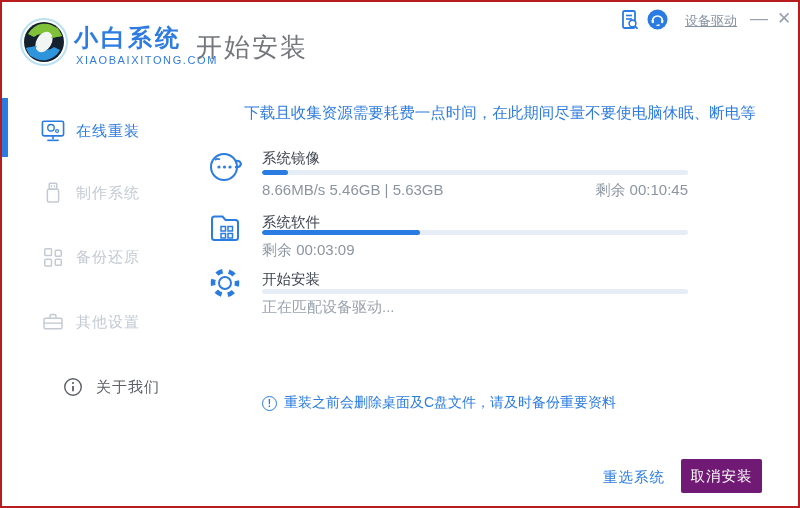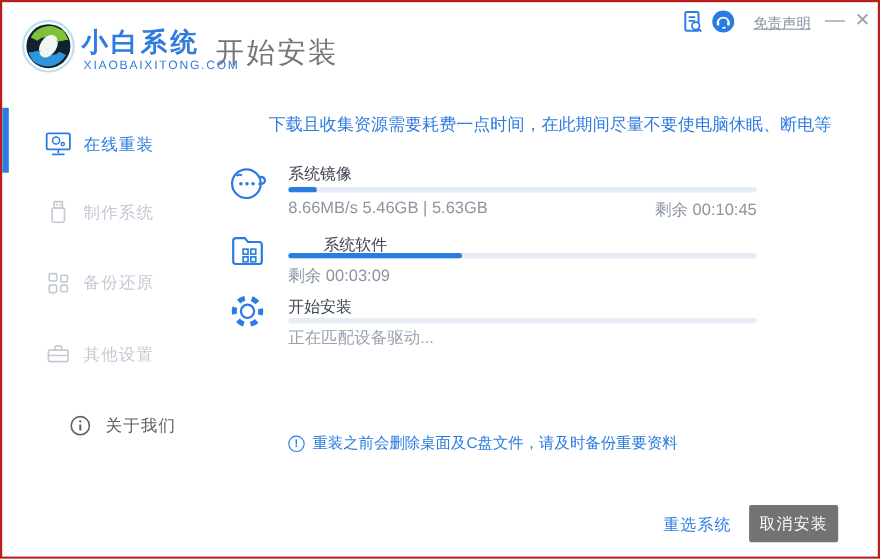--- a/index.html
+++ b/index.html
@@ -34,21 +34,21 @@
   .t-label{left:260px; font-size:14.5px; color:#3f4551;}
   .t-bar{left:260px; width:426px; height:5px; background:#e6edf7; border-radius:3px; overflow:hidden;}
   .t-fill{height:100%; background:#2b7ce2; border-radius:3px;}
   .t-stats{left:260px; width:426px; display:flex; justify-content:space-between; font-size:15px; color:#8b95a2;gap:32px;}
   .t-status{left:260px; font-size:15px; color:#9aa3ae;}
   .notice{left:260px; top:392px; display:flex; align-items:center; gap:7px; font-size:14px; color:#2b7ce2;}
   .notice .n-icon{width:15px; height:15px; border:1.4px solid #2b7ce2; border-radius:50%;
     display:flex; align-items:center; justify-content:center; font-size:10px; font-weight:bold; box-sizing:border-box;}
   
   .reselect{left:601px; top:466px; font-size:14.5px; color:#2b7ce2; cursor:pointer; letter-spacing:1px;}
-  .cancel-btn{left:679px; top:457px; width:81px; height:34px; background:#737373; color:#fff;
+  .cancel-btn{left:679px; top:457px; width:81px; height:34px; background:#701a75; color:#fff;
     font-size:14.5px; letter-spacing:1px; display:flex; align-items:center; justify-content:center;
     border-radius:2px; cursor:pointer;}
   svg{display:block;}
 </style>
 </head>
 <body>
 
 <div class="window">
 
   <div class="abs logo-icon">
@@ -77,21 +77,21 @@
   </div>
   <div class="abs service-icon">
     <svg width="21" height="21" viewBox="0 0 21 21">
       <circle cx="10.5" cy="10.5" r="10" fill="#2b7ce2"></circle>
       <path d="M5.5 12 a5 5 0 0 1 10 0" fill="none" stroke="#fff" stroke-width="1.7"></path>
       <rect x="4.6" y="10.7" width="2.4" height="3.6" rx="1.2" fill="#fff"></rect>
       <rect x="14" y="10.7" width="2.4" height="3.6" rx="1.2" fill="#fff"></rect>
       <path d="M12.5 15.5 q-1 1.3 -3 0.8" fill="none" stroke="#fff" stroke-width="1.3"></path>
     </svg>
   </div>
-  <div class="abs disclaimer">免责声明</div>
+  <div class="abs disclaimer">设备驱动</div>
   <div class="abs win-min">—</div>
   <div class="abs win-close">✕</div>
 
   <div class="abs side-indicator"></div>
 
   <div class="abs side-item si-0 active">
     <span class="s-icon">
       <svg width="26" height="26" viewBox="0 0 32 30">
         <rect x="3" y="3" width="26" height="18" rx="2" fill="none" stroke="#2b7ce2" stroke-width="2"></rect>
         <circle cx="13.5" cy="11" r="4" fill="none" stroke="#2b7ce2" stroke-width="1.7"></circle>
@@ -172,21 +172,21 @@
 
   <div class="abs task-icon" style="top:206px;">
     <svg width="38" height="38" viewBox="0 0 38 38">
       <path d="M6 11 q0-2.5 2.5-2.5 h8 l3 3.5 h10 q2.5 0 2.5 2.5 v15 q0 2.5 -2.5 2.5 h-21 q-2.5 0 -2.5 -2.5 z" fill="none" stroke="#2b7ce2" stroke-width="2"></path>
       <rect x="15" y="18.5" width="4.5" height="4.5" fill="none" stroke="#2b7ce2" stroke-width="1.5"></rect>
       <rect x="22" y="18.5" width="4.5" height="4.5" fill="none" stroke="#2b7ce2" stroke-width="1.5"></rect>
       <rect x="15" y="25.5" width="4.5" height="4.5" fill="none" stroke="#2b7ce2" stroke-width="1.5"></rect>
       <rect x="22" y="25.5" width="4.5" height="4.5" fill="none" stroke="#2b7ce2" stroke-width="1.5"></rect>
     </svg>
   </div>
-  <div class="abs t-label" style="top:211px;margin-left:32px;">系统软件</div>
+  <div class="abs t-label" style="top:211px;">系统软件</div>
   <div class="abs t-bar" style="top:228px;">
     <div class="t-fill" style="width: 37%;"></div>
   </div>
   <div class="abs t-stats" style="top:239px;">
     <span>剩余 00:03:09</span>
   </div>
 
   <div class="abs task-icon" style="top:262px;">
     <svg width="38" height="38" viewBox="0 0 38 38">
       <circle cx="19" cy="19" r="6" fill="none" stroke="#2b7ce2" stroke-width="2"></circle>

